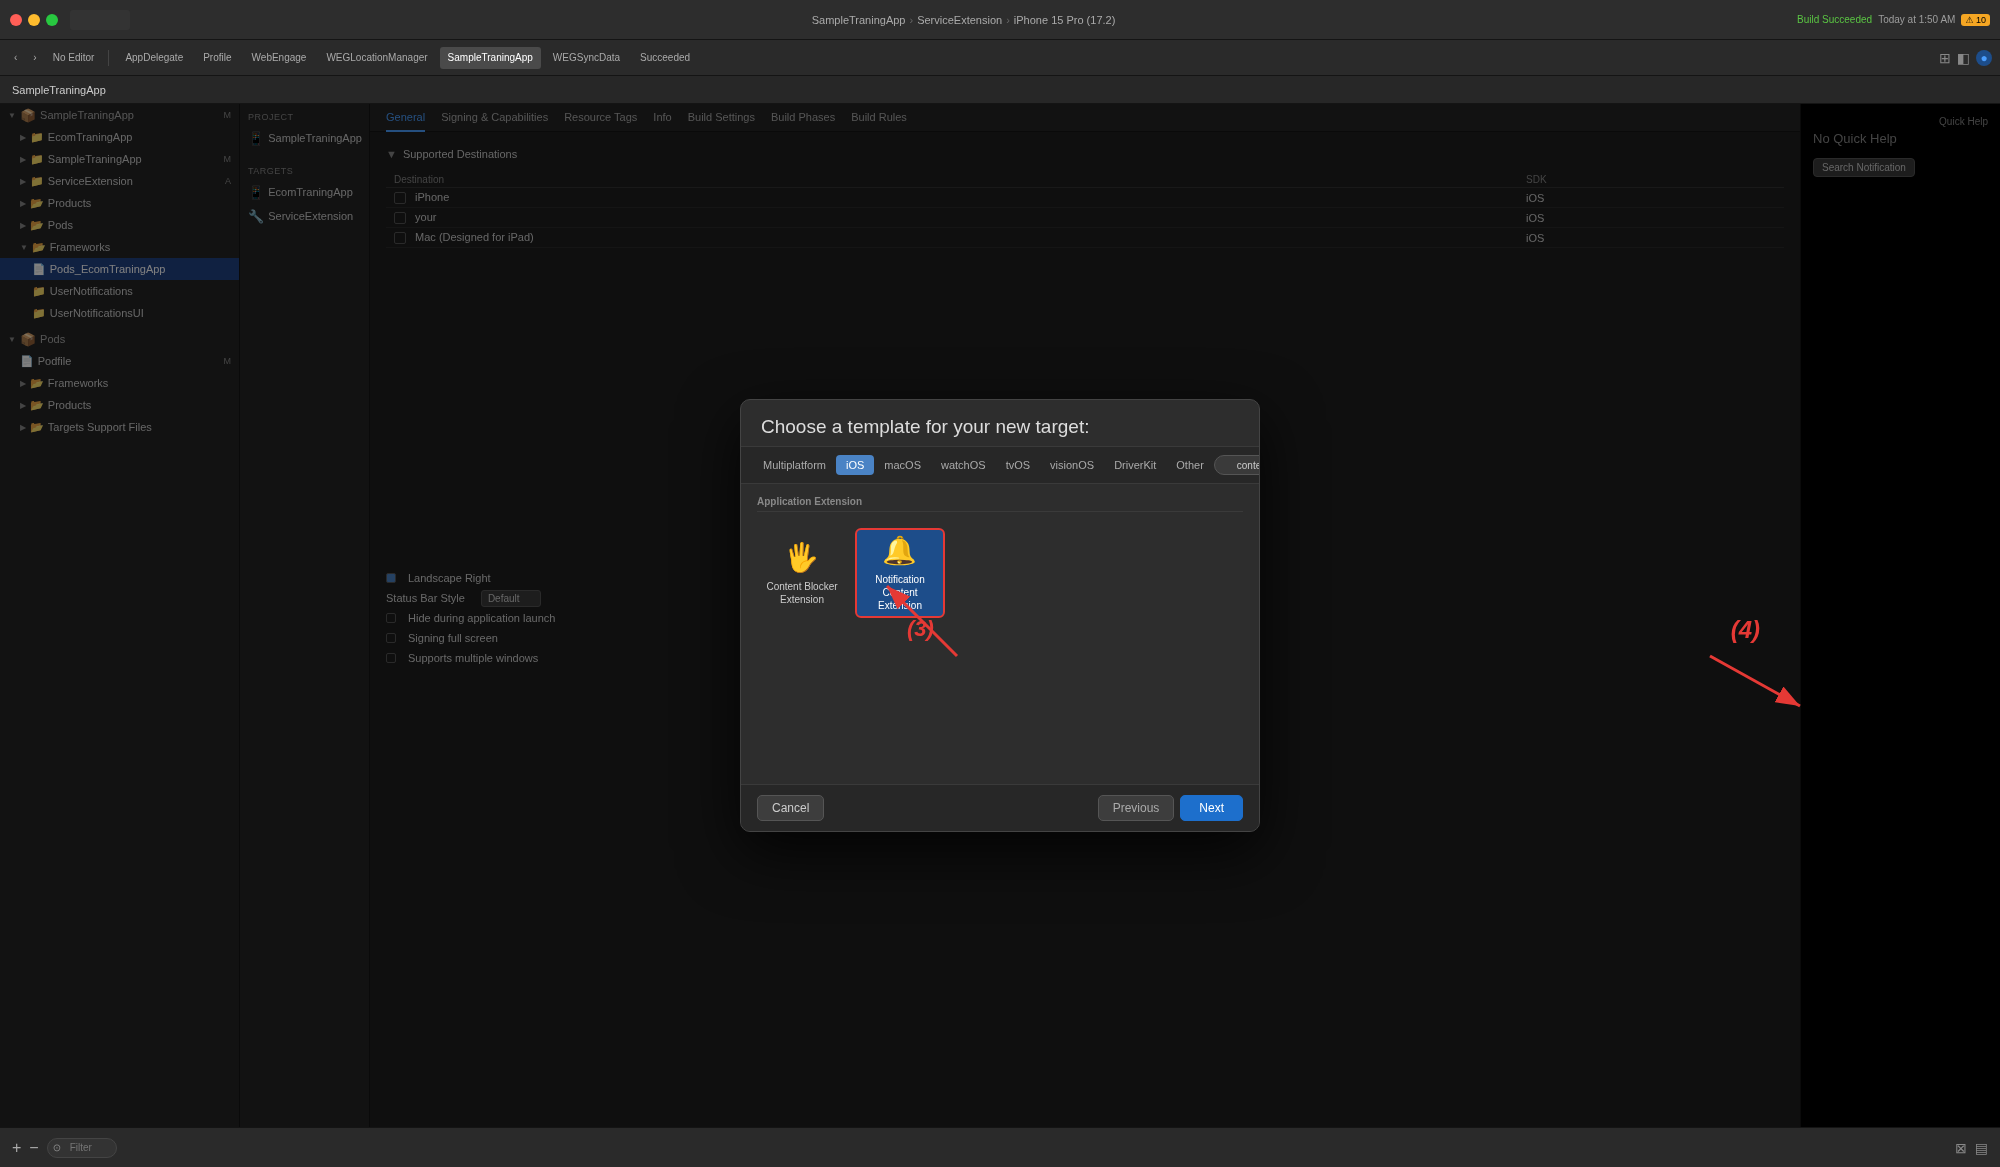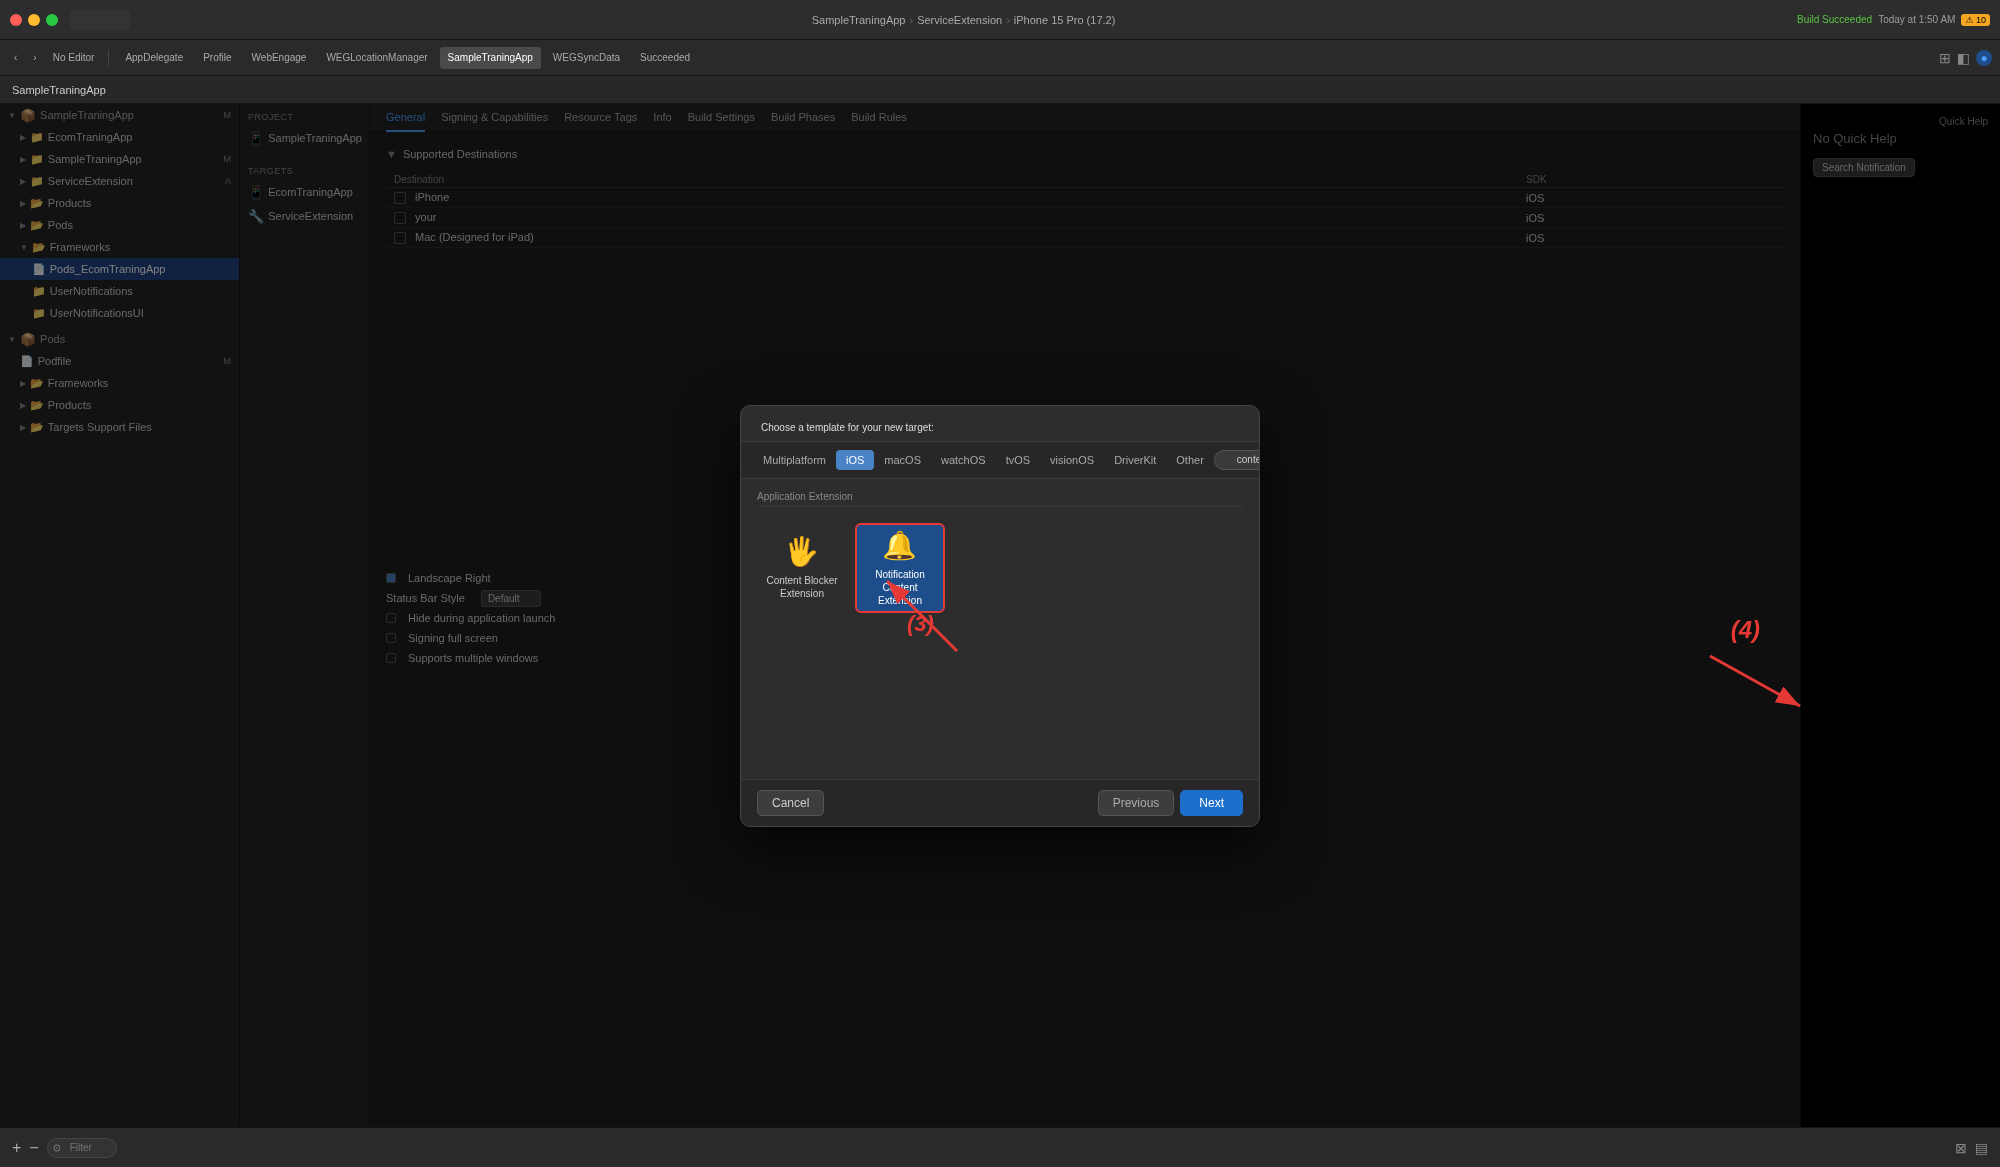--- a/index.html
+++ b/index.html
@@ -258,21 +258,21 @@
     .modal {
       background: #2d2d2d;
       border: 1px solid #444;
       border-radius: 10px;
       width: 520px;
       overflow: hidden;
       box-shadow: 0 20px 60px rgba(0,0,0,0.8);
     }
     .modal-header {
       padding: 16px 20px 8px;
-      font-size: 10px;
+      font-size: 19px;
       color: #ddd;
       font-weight: 400;
       border-bottom: 1px solid #3a3a3a;
     }
     .modal-tabs {
       display: flex;
       align-items: center;
       gap: 0;
       padding: 8px 12px;
       border-bottom: 1px solid #3a3a3a;
@@ -310,21 +310,21 @@
       font-size: 10px;
       pointer-events: none;
     }
     .modal-body {
       padding: 8px 16px;
       min-height: 300px;
     }
     .ext-section-title {
       font-size: 10px;
       color: #888;
-      font-weight: 400;
+      font-weight: 700;
       margin-bottom: 8px;
       padding: 4px 0;
       border-bottom: 1px solid #3a3a3a;
     }
     .template-grid {
       display: flex;
       flex-wrap: wrap;
       gap: 8px;
       padding: 8px 0;
     }

